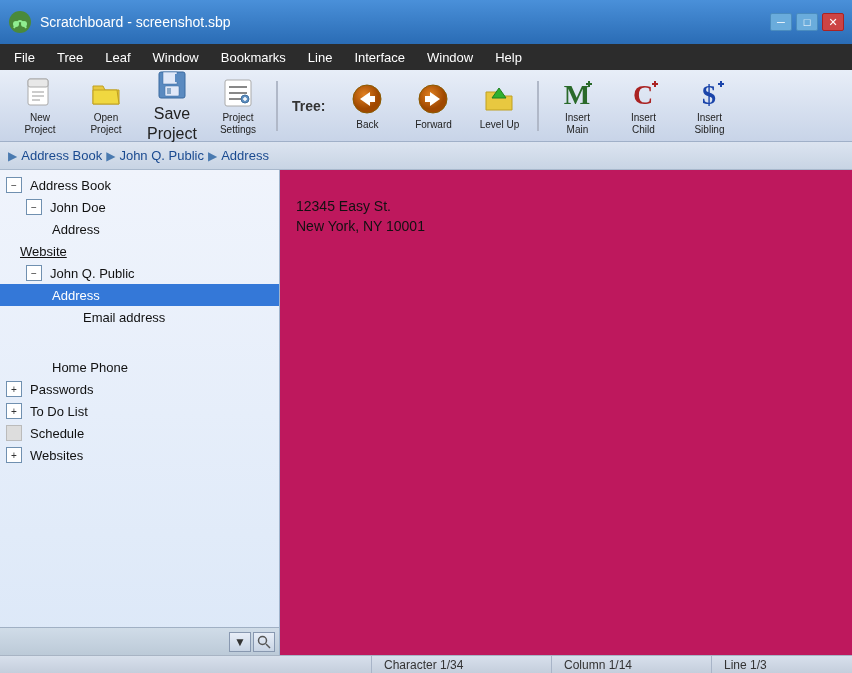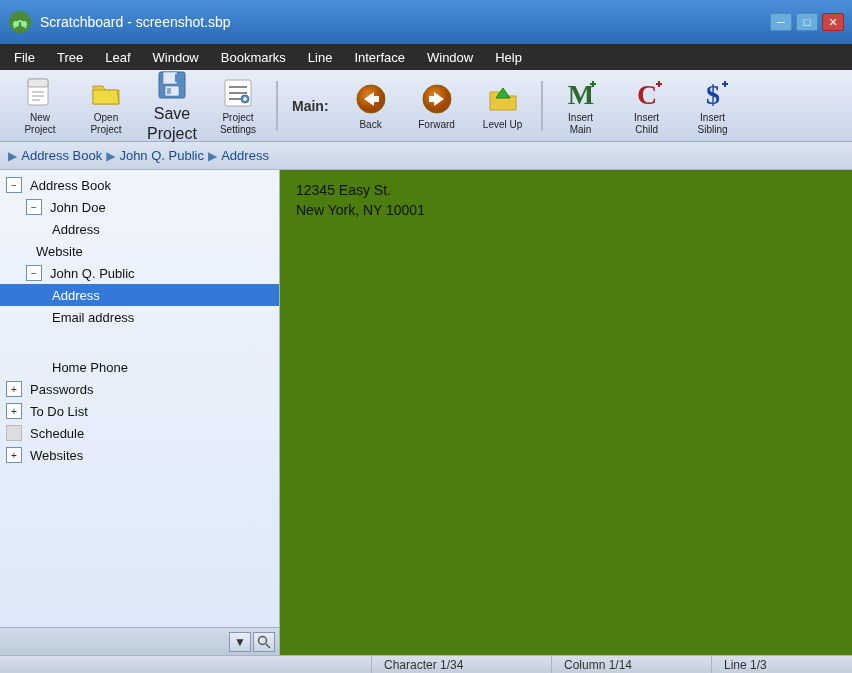--- a/index.html
+++ b/index.html
@@ -217,23 +217,23 @@
       align-items: center;
       justify-content: center;
       cursor: pointer;
       font-size: 12px;
       color: #333;
     }
 
     
     #content-area {
       flex: 1;
-      background: #4d7c0f;
+      background: #be185d;
       overflow-y: auto;
-      padding: 12px 16px;
+      padding: 28px 16px;
       font-size: 14px;
       color: #111;
       position: relative;
     }
     #content-area::-webkit-scrollbar { width: 14px; }
     #content-area::-webkit-scrollbar-track { background: #d0dce8; }
     #content-area::-webkit-scrollbar-thumb { background: #8aa4c0; border: 1px solid #6888a8; }
 
     
     #status-bar {
@@ -340,21 +340,21 @@
         <circle cx="24" cy="23" r="4" fill="#6090c0" stroke="#4070a0" stroke-width="1"></circle>
         <line x1="24" y1="21" x2="24" y2="25" stroke="white" stroke-width="1.5"></line>
         <line x1="22" y1="23" x2="26" y2="23" stroke="white" stroke-width="1.5"></line>
       </svg>
     </div>
     <span style="font-size:10px;text-align:center;line-height:1.2">Project<br>Settings</span>
   </div>
 
   <div class="toolbar-separator"></div>
 
-  <span class="toolbar-tree-label">Main:</span>
+  <span class="toolbar-tree-label">Tree:</span>
 
   <div class="toolbar-btn">
     <div class="toolbar-icon">
       <svg width="34" height="34" viewBox="0 0 34 34">
         <circle cx="17" cy="17" r="14" fill="url(#backGrad)" stroke="#8a5a00" stroke-width="1"></circle>
         <defs>
           <radialGradient id="backGrad" cx="40%" cy="35%">
             <stop offset="0%" stop-color="#e08020"></stop>
             <stop offset="100%" stop-color="#a04800"></stop>
           </radialGradient>
@@ -450,34 +450,34 @@
 
       <div class="tree-item" style="padding-left:26px;">
         <span class="tree-toggle">−</span>
         <span style="margin-left:4px;">John Doe</span>
       </div>
 
       <div class="tree-item" style="padding-left:52px;">
         <span>Address</span>
       </div>
 
-      <div class="tree-item" style="padding-left:36px;">
+      <div class="tree-item" style="padding-left:20px;text-decoration:underline;">
         <span>Website</span>
       </div>
 
       <div class="tree-item" style="padding-left:26px;">
         <span class="tree-toggle">−</span>
         <span style="margin-left:4px;">John Q. Public</span>
       </div>
 
       <div class="tree-item selected" style="padding-left:52px;">
         <span>Address</span>
       </div>
 
-      <div class="tree-item" style="padding-left:52px;">
+      <div class="tree-item" style="padding-left:83px;">
         <span>Email address</span>
       </div>
 
       <div class="tree-item" style="padding-left:52px;margin-top:28px;">
         <span>Home Phone</span>
       </div>
 
       <div class="tree-item" style="padding-left:6px;">
         <span class="tree-toggle">+</span>
         <span style="margin-left:4px;">Passwords</span>

